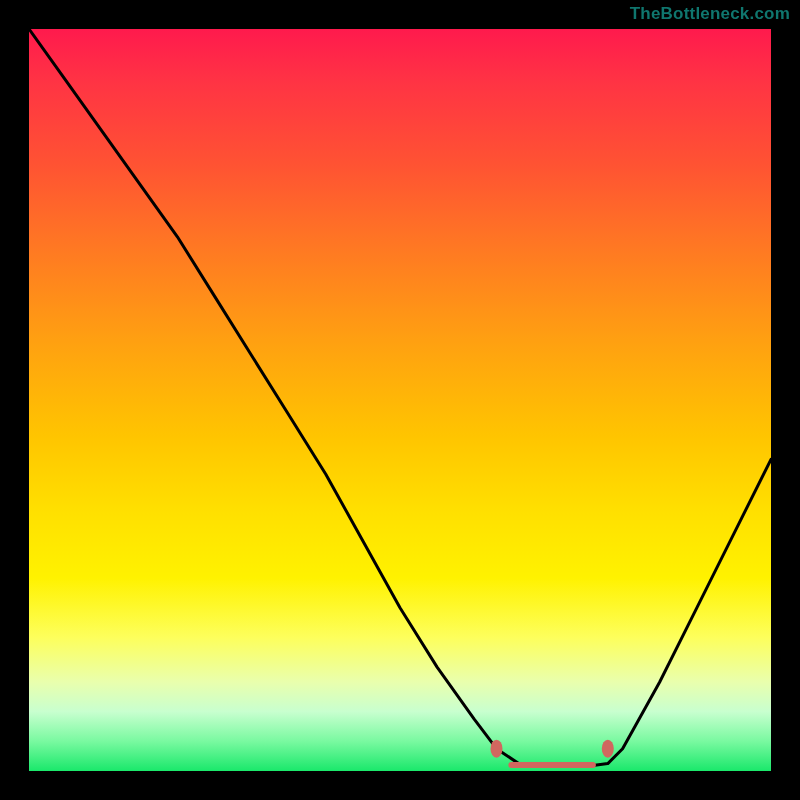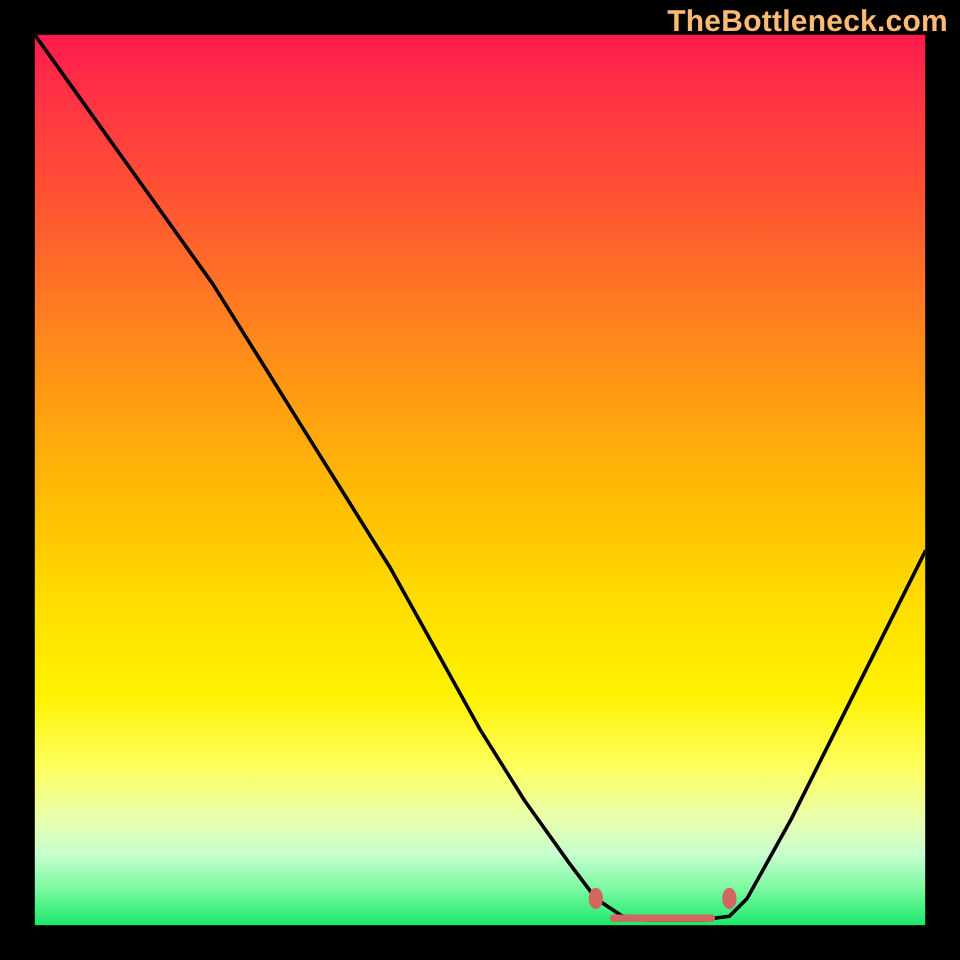--- a/index.html
+++ b/index.html
@@ -39,23 +39,23 @@
       #c8ffcf 92%,
       #79f9a0 96%,
       #1ae86b 100%
     );
   }
   .watermark {
     position: absolute;
     top: 4px;
     right: 10px;
     font-family: Arial, Helvetica, sans-serif;
-    font-size: 25px;
+    font-size: 17px;
     font-weight: 600;
-    color: #fdba74;
+    color: #0f766e;
     letter-spacing: 0.2px;
   }
   svg.curve {
     position: absolute;
     left: 29px;
     top: 29px;
     width: 742px;
     height: 742px;
   }
 </style>

